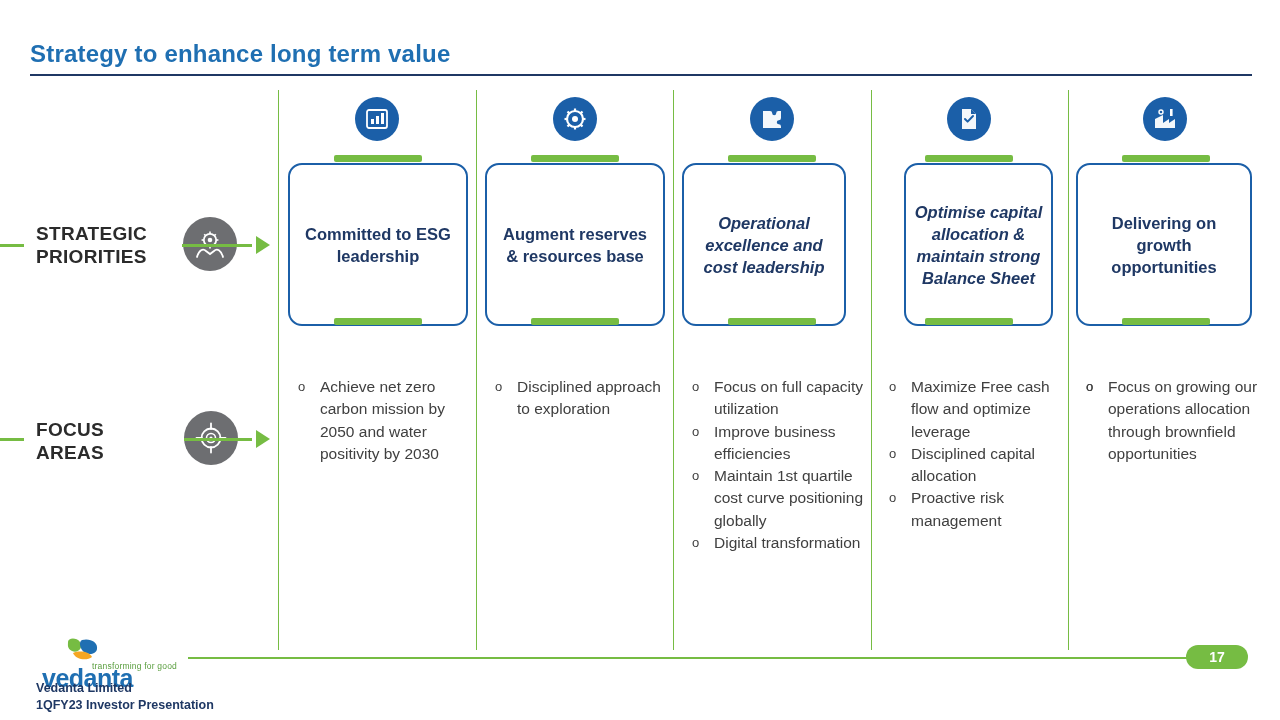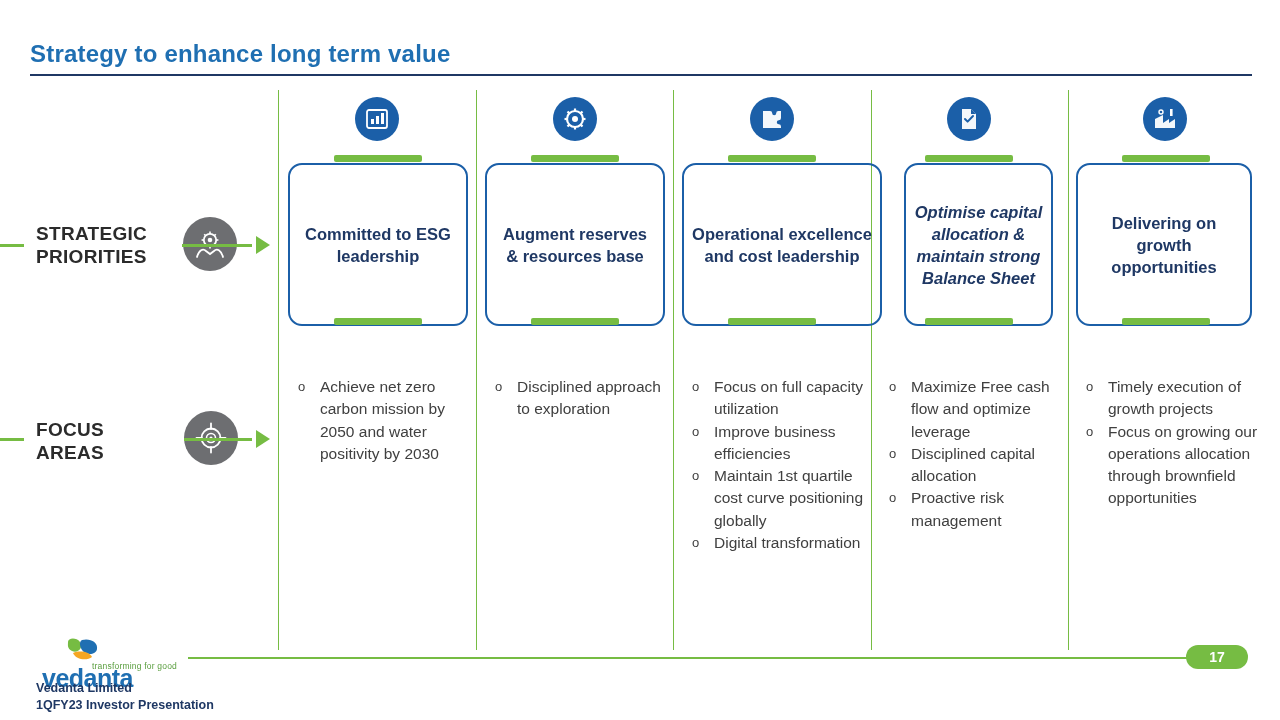--- a/index.html
+++ b/index.html
@@ -333,21 +333,21 @@
   <ul>
     <li><span class="marker">o</span><span>Disciplined approach to exploration</span></li>
   </ul>
 </div>
 
 <div class="top-icon" style="left:750px;">
   <svg width="26" height="26" viewBox="0 0 26 26" aria-hidden="true">
     <path d="M4 5 h7 a2.2 2.2 0 0 1 2.2 2.2 a2 2 0 0 0 2 2 a2 2 0 0 0 2-2 A2.2 2.2 0 0 1 19.4 5 H22 v7 a2.2 2.2 0 0 1-2.2 2.2 a2 2 0 0 0-2 2 a2 2 0 0 0 2 2 A2.2 2.2 0 0 1 22 20.4 V22 H4 Z" fill="#ffffff" opacity="0.95"></path>
   </svg>
 </div>
-<div class="prio-box" style="left:682px; width:200px;">
+<div class="prio-box" style="left:682px; width:164px;font-style:italic;">
   <div class="prio-text">Operational excellence and cost leadership</div>
 </div>
 <div class="cap-bar" style="left:728px; top:155px; width:88px;"></div>
 <div class="cap-bar" style="left:728px; top:318px; width:88px;"></div>
 <div class="focus-col" style="left:682px; width:186px;">
   <ul>
     <li><span class="marker">o</span><span>Focus on full capacity utilization</span></li>
     <li><span class="marker">o</span><span>Improve business efficiencies</span></li>
     <li><span class="marker">o</span><span>Maintain 1st quartile cost curve positioning globally</span></li>
     <li><span class="marker">o</span><span>Digital transformation</span></li>
@@ -381,21 +381,21 @@
     <circle cx="9" cy="6" r="2" fill="none" stroke="#ffffff" stroke-width="1.4"></circle>
   </svg>
 </div>
 <div class="prio-box" style="left:1076px; width:176px;">
   <div class="prio-text">Delivering on growth opportunities</div>
 </div>
 <div class="cap-bar" style="left:1122px; top:155px; width:88px;"></div>
 <div class="cap-bar" style="left:1122px; top:318px; width:88px;"></div>
 <div class="focus-col" style="left:1076px; width:182px;">
   <ul>
-    <li><span class="marker">o</span><span>Timely execution of growth projects</span></li>
+    <li><span class="marker">o</span></li>
     <li><span class="marker">o</span><span>Focus on growing our operations allocation through brownfield opportunities</span></li>
   </ul>
 </div>
 
 <div class="footer-line"></div>
 <div class="page-pill">17</div>
 
 <div class="logo-wrap">
   <svg width="42" height="30" viewBox="0 0 42 30" aria-hidden="true">
     <path d="M4 6 C4 2, 12 1, 16 6 C20 11, 14 18, 8 15 C3 12.5, 4 9, 4 6 Z" fill="#76BC43"></path>

